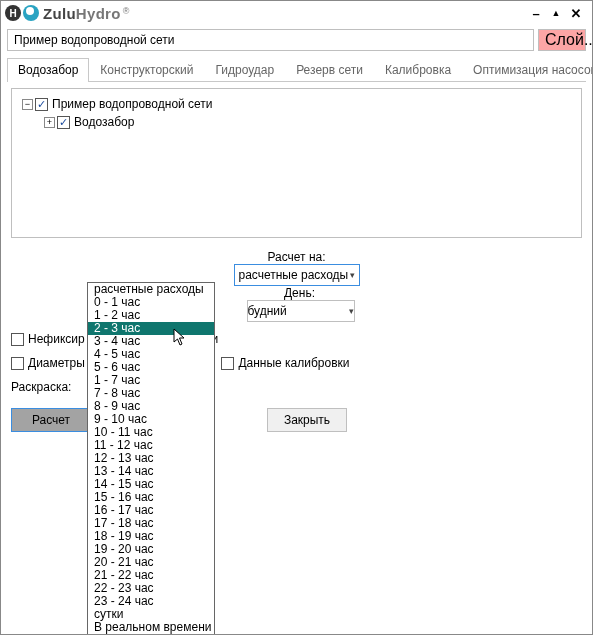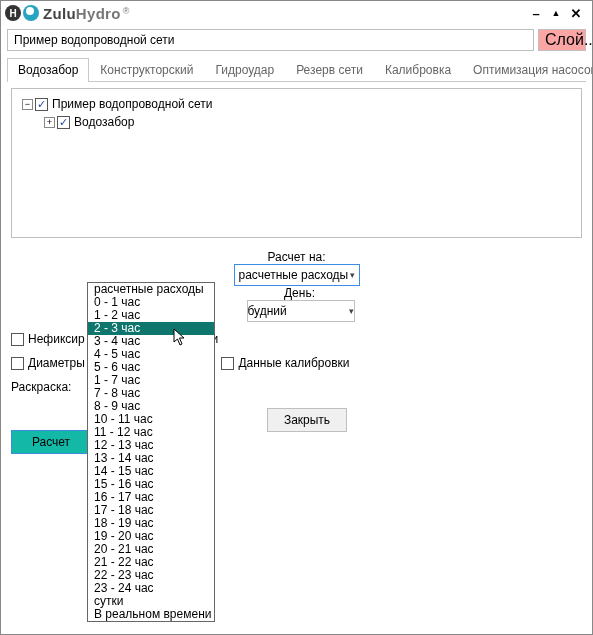--- a/index.html
+++ b/index.html
@@ -194,22 +194,21 @@
     border:1px solid #bfbfbf;
     background:#f0f0f0;
     font-size:12px;
     cursor:pointer;
     display:flex;
     align-items:center;
     justify-content:center;
   }
   .btn.primary {
     border:1px solid #3a8de0;
-    background:#14b8a6;
-    margin-top:22px;
+    background:#a3a3a3;
   }
   
   .dropdown {
     position:absolute;
     left:86px;
     top:281px;
     width:128px;
     border:1px solid #666;
     background:#fff;
     z-index:100;
@@ -336,20 +335,21 @@
     <div class="opt">расчетные расходы</div>
     <div class="opt">0 - 1 час</div>
     <div class="opt">1 - 2 час</div>
     <div class="opt sel">2 - 3 час</div>
     <div class="opt">3 - 4 час</div>
     <div class="opt">4 - 5 час</div>
     <div class="opt">5 - 6 час</div>
     <div class="opt">1 - 7 час</div>
     <div class="opt">7 - 8 час</div>
     <div class="opt">8 - 9 час</div>
+    <div class="opt">9 - 10 час</div>
     <div class="opt">10 - 11 час</div>
     <div class="opt">11 - 12 час</div>
     <div class="opt">12 - 13 час</div>
     <div class="opt">13 - 14 час</div>
     <div class="opt">14 - 15 час</div>
     <div class="opt">15 - 16 час</div>
     <div class="opt">16 - 17 час</div>
     <div class="opt">17 - 18 час</div>
     <div class="opt">18 - 19 час</div>
     <div class="opt">19 - 20 час</div>

